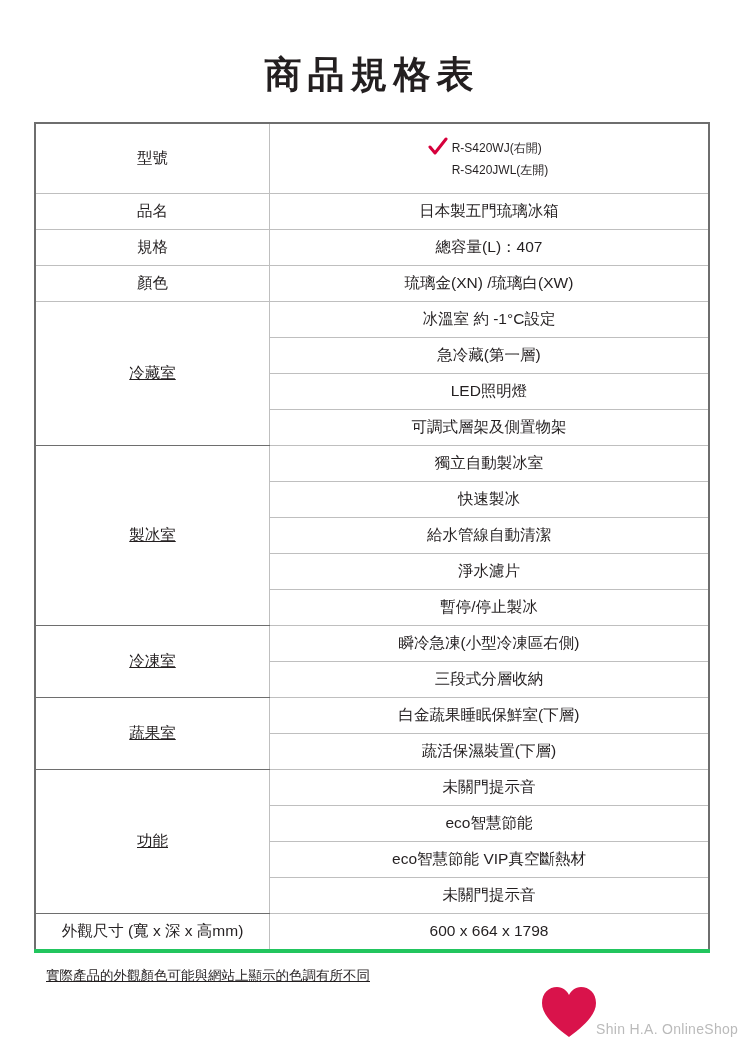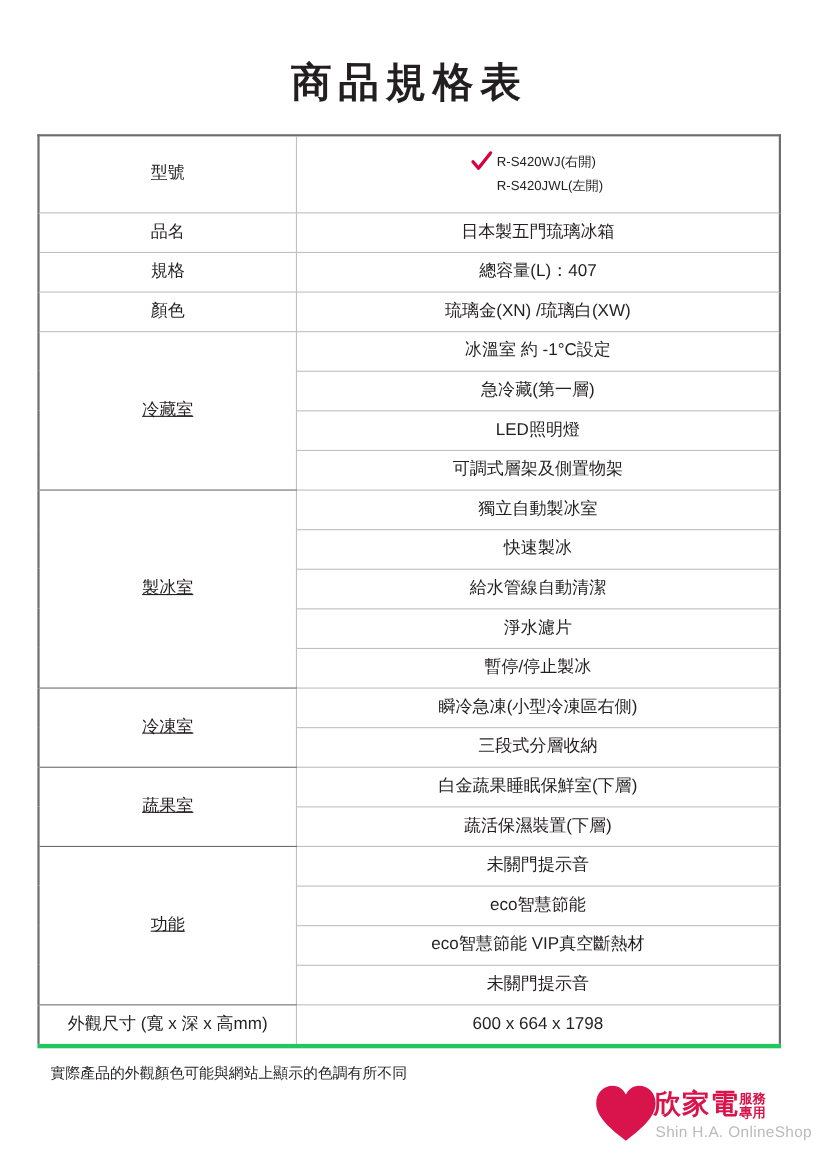--- a/index.html
+++ b/index.html
@@ -93,20 +93,21 @@
   }
   .footnote {
     width: 676px;
     margin: 0 auto;
     padding-top: 14px;
     font-size: 13.5px;
     color: #231f20;
     text-align: left;
     padding-left: 12px;
     box-sizing: border-box;
+    text-decoration: underline;
   }
   .watermark {
     position: absolute;
     right: 8px;
     bottom: 8px;
     width: 196px;
     height: 72px;
     opacity: 0.92;
   }
   .wm-heart {
@@ -255,19 +256,16 @@
   </table>
 
   <div class="footnote">實際產品的外觀顏色可能與網站上顯示的色調有所不同</div>
 
   <div class="watermark">
     <div class="wm-heart">
       <svg viewBox="0 0 58 54" width="58" height="54" aria-hidden="true">
         <path d="M29 52 C10 38 2 28 2 18 C2 8 9 2 17 2 C23 2 27 6 29 10 C31 6 35 2 41 2 C49 2 56 8 56 18 C56 28 48 38 29 52 Z" fill="#d6003c"></path>
       </svg>
     </div>
-    <div class="wm-text">
-      <span>欣家電</span><span class="sm"><span>服務</span><br><span>專用</span></span>
-    </div>
     <div class="wm-sub">Shin H.A. OnlineShop</div>
   </div>
 
 </div>
 
 </body></html>

